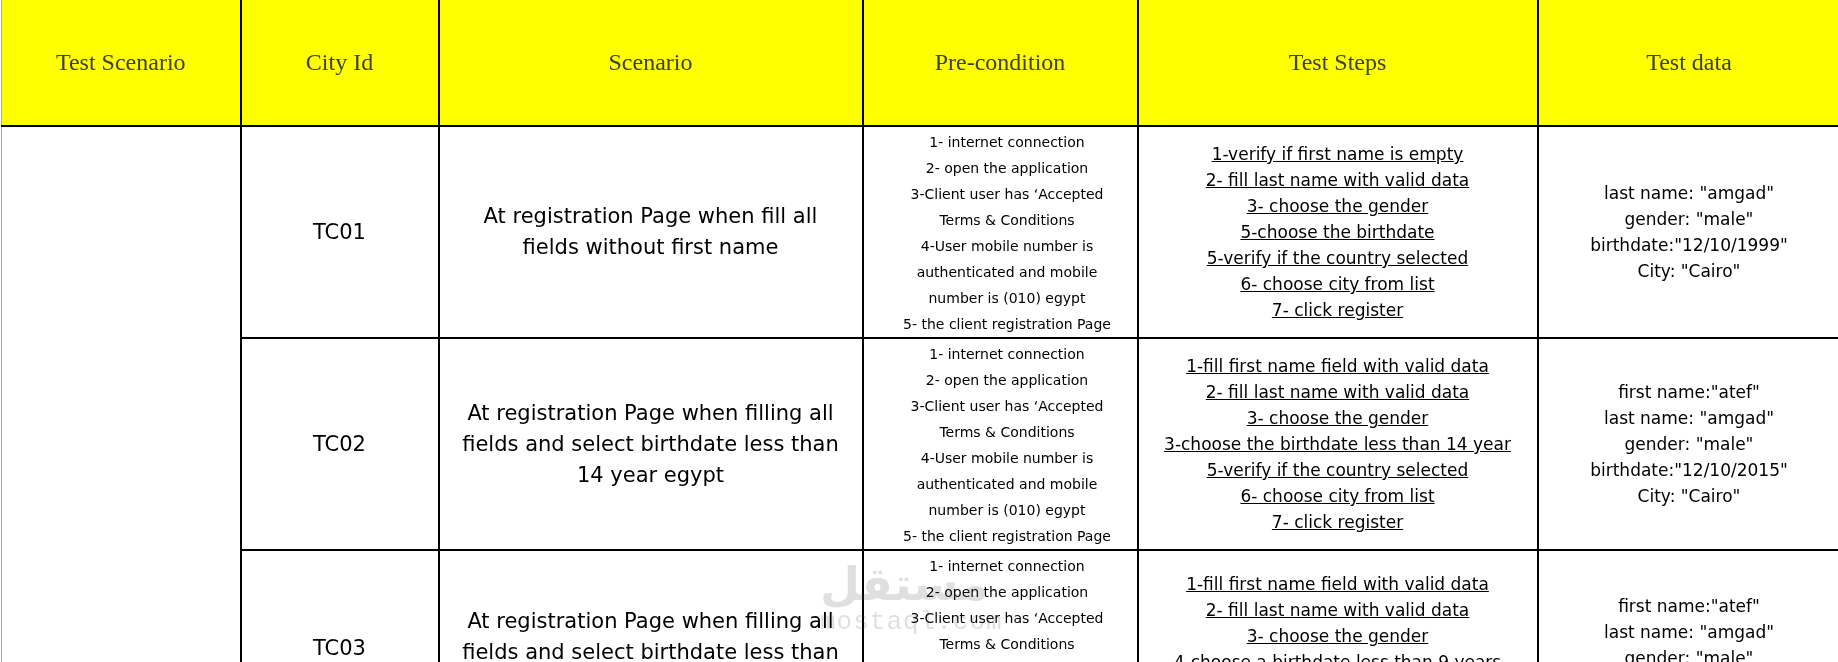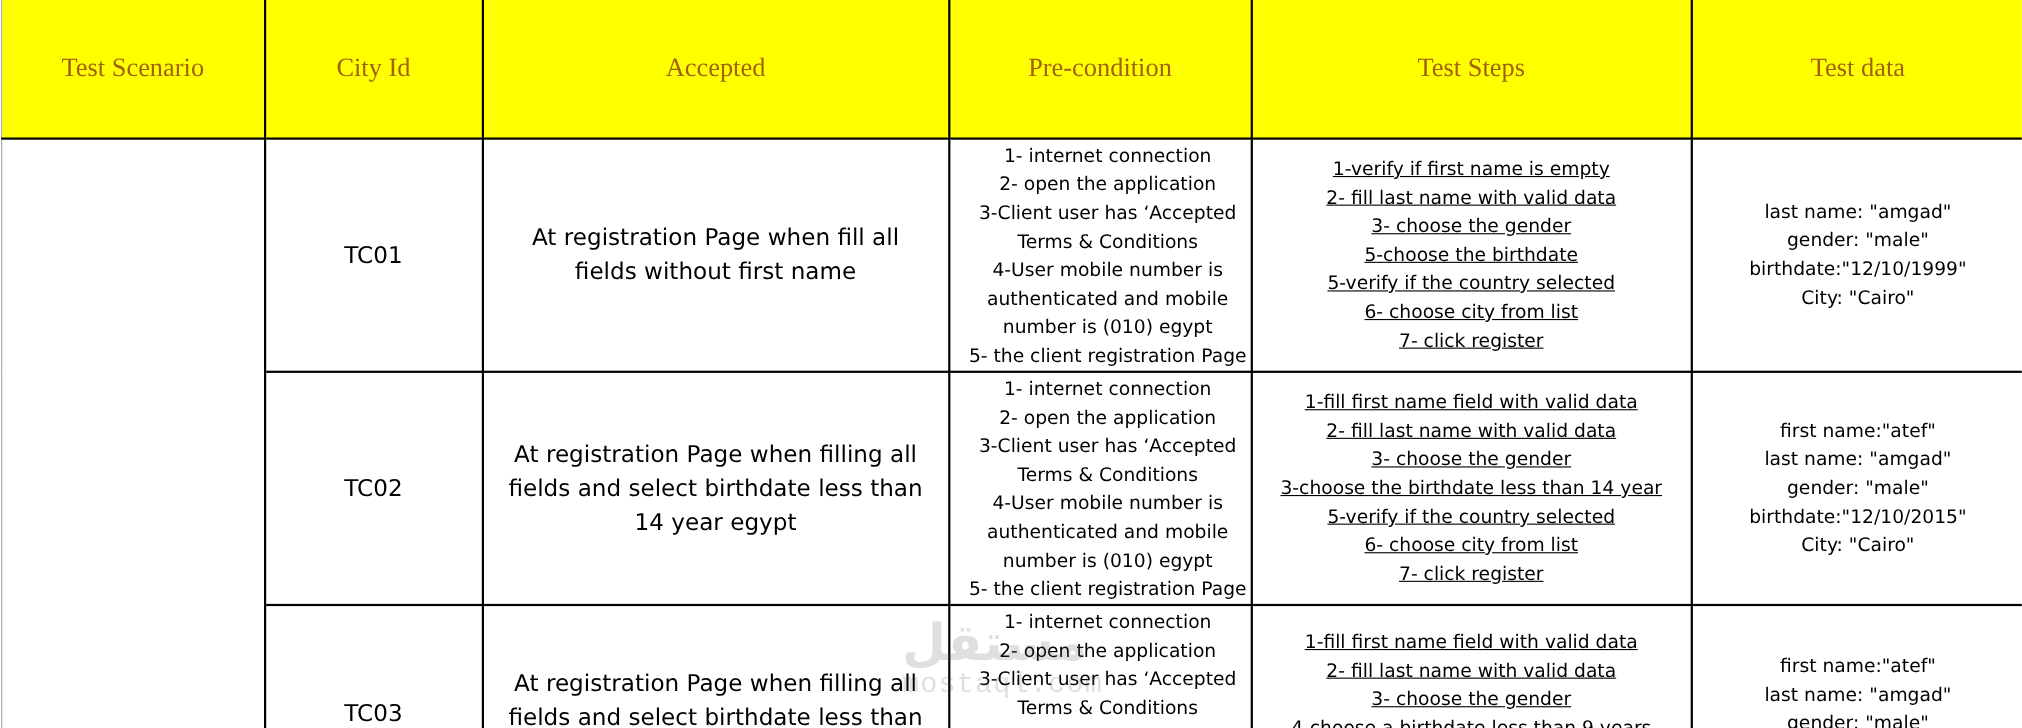--- a/index.html
+++ b/index.html
@@ -10,29 +10,29 @@
     border-collapse: collapse; table-layout: fixed;
     width: 1839px;
   }
   table.grid td, table.grid th {
     border: 2px solid #000; padding: 0; overflow: hidden;
     vertical-align: middle; text-align: center;
   }
   table.grid th {
     background: #ffff00; height: 125px;
     font-family: "Liberation Serif", "DejaVu Serif", serif;
-    font-weight: normal; font-size: 24px; color: #a16207;
+    font-weight: normal; font-size: 24px; color: #404040;
     border-top: none;
   }
   table.grid tr.data td { height: 203px; font-family: "DejaVu Sans", "Liberation Sans", sans-serif; color: #000; }
   td.scenario { border-left: 1px solid #a8a8a8 !important; border-top: 2px solid #000; border-bottom: none !important; }
   th.scenario-h { border-left: 1px solid #a8a8a8 !important; }
   td.tid { font-size: 21px; }
   td.title { font-size: 21px; line-height: 31px; padding: 0 14px !important; border-radius: 31px; }
-  td.pre { text-align: right; font-size: 17px; line-height: 26px; padding: 0 0 0 14px !important; vertical-align: top !important; }
+  td.pre { text-align: right; font-size: 14px; line-height: 26px; padding: 0 0 0 14px !important; vertical-align: top !important; }
   td.pre .line { white-space: nowrap; }
   td.steps { font-size: 17px; line-height: 26px; text-decoration: underline; }
   td.tdata { font-size: 17px; line-height: 26px; }
   .line { display: block; }
   tr.data.cut td.tid, tr.data.cut td.title { vertical-align: middle; }
   .watermark {
     position: absolute; left: 820px; top: 560px; width: 200px; height: 90px;
     pointer-events: none; opacity: 0.18; color: #555;
     font-family: "DejaVu Sans", sans-serif; 
   }
@@ -49,21 +49,21 @@
       <col style="width:198px">
       <col style="width:424px">
       <col style="width:275px">
       <col style="width:400px">
       <col style="width:303px">
     </colgroup>
     <tbody>
         <tr>
       <th class="scenario-h">Test Scenario</th>
       <th>City Id</th>
-      <th>Accepted</th>
+      <th>Scenario</th>
       <th>Pre-condition</th>
       <th>Test Steps</th>
       <th>Test data</th>
     </tr>
 
     <tr class="data">
       <td class="scenario" rowspan="3"></td>
       <td class="tid">TC01</td>
       <td class="title">At registration Page when fill all fields without first name</td>
       <td class="pre" style="padding-top:2px !important;">

